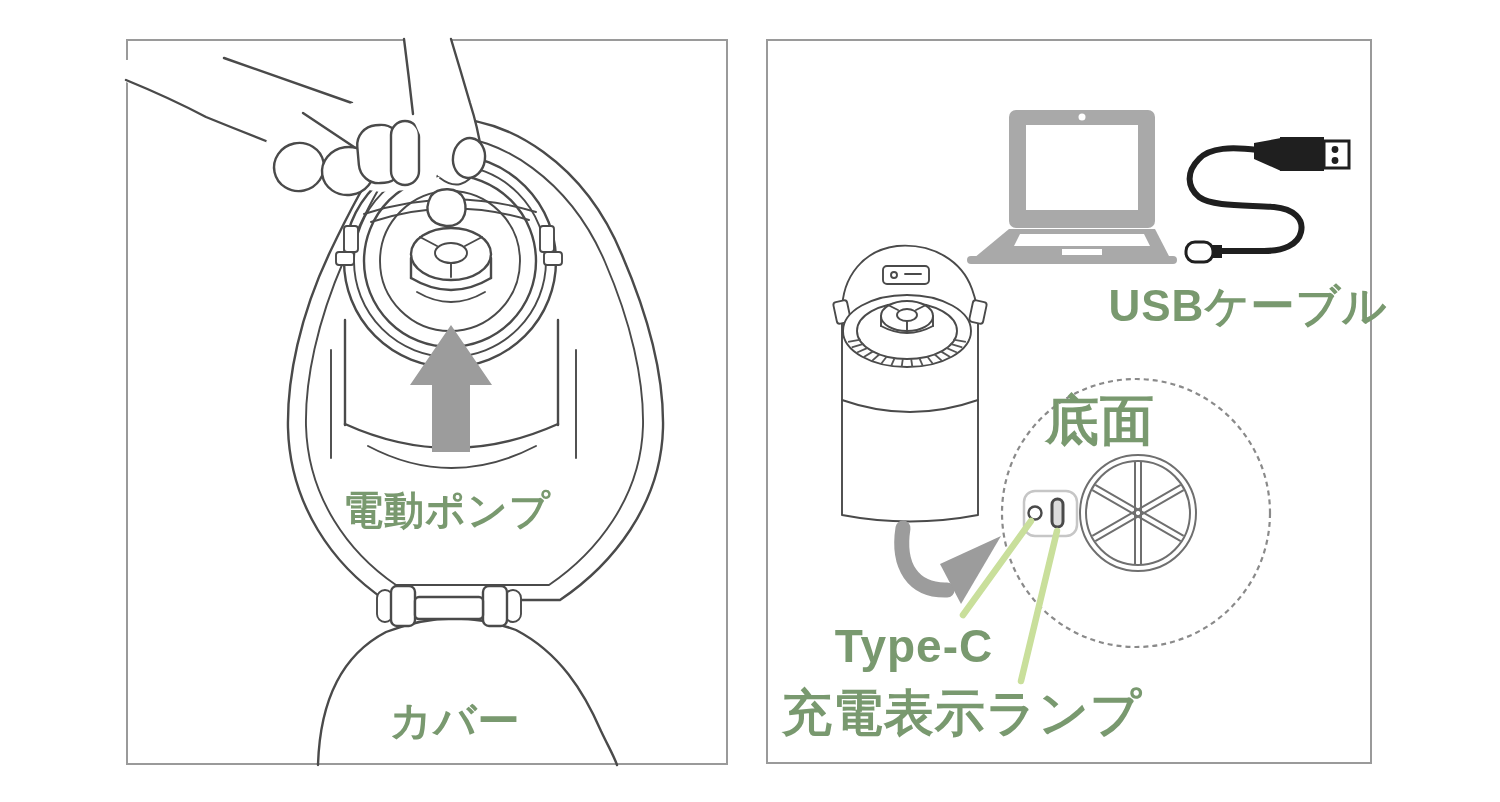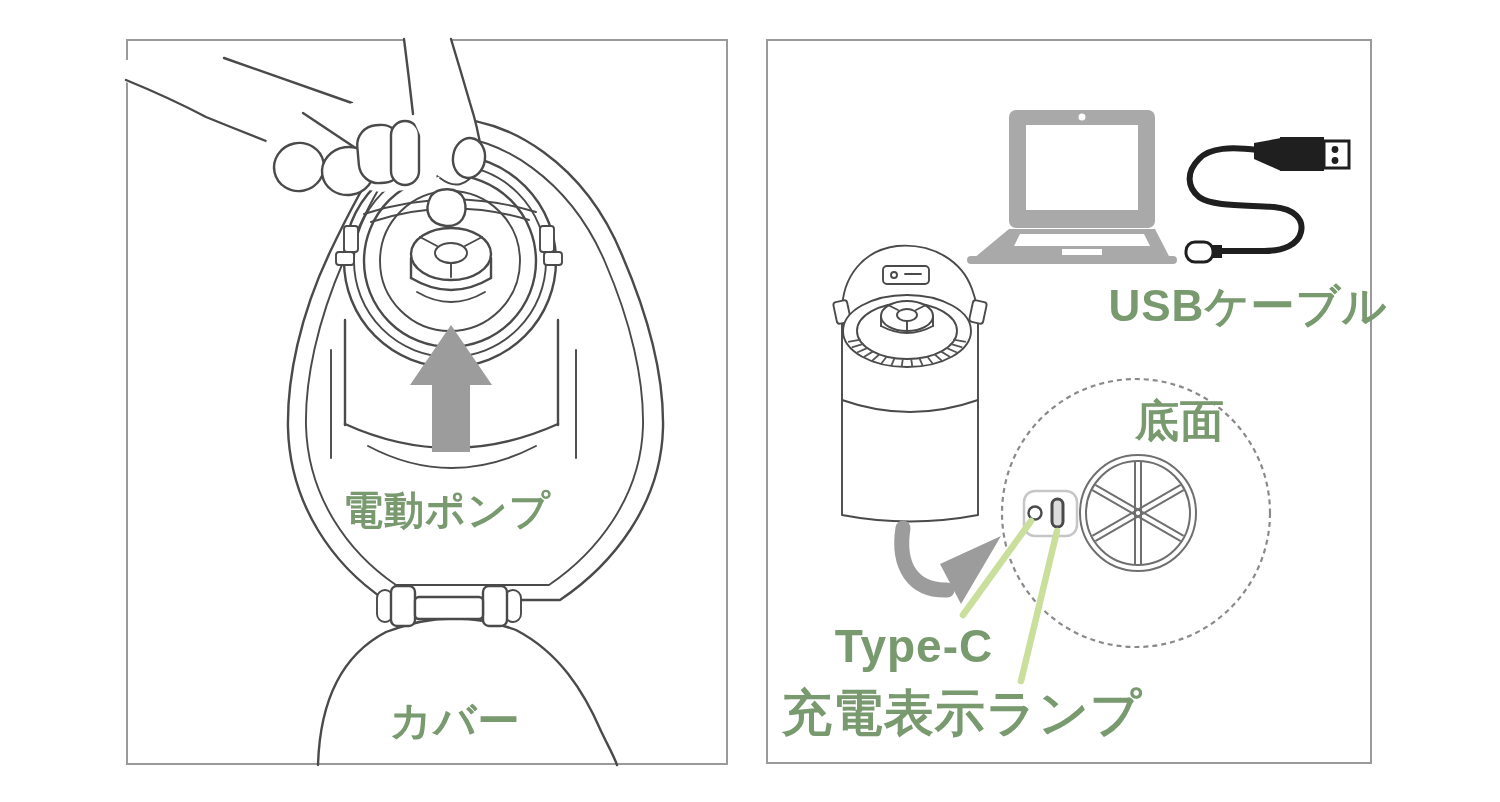--- a/index.html
+++ b/index.html
@@ -7,21 +7,21 @@
          font-family:"Liberation Sans","DejaVu Sans",sans-serif;}
   .panel{position:absolute;border:2px solid var(--panel-border);background:transparent;}
   .panel.left{left:126px;top:39px;width:598px;height:722px;}
   .panel.right{left:766px;top:39px;width:602px;height:721px;}
   svg.art{position:absolute;left:0;top:0;}
   .label{position:absolute;transform:translate(-50%,-50%);color:var(--label-green);
          font-weight:700;white-space:nowrap;letter-spacing:1px;}
   .lbl-pump{left:447px;top:510px;font-size:40px;}
   .lbl-cover{left:455px;top:721px;font-size:42px;}
   .lbl-usb{left:1227px;top:306px;font-size:44px;margin-left:21px;}
-  .lbl-bottom{left:1180px;top:421px;font-size:44px;}
+  .lbl-bottom{left:1100px;top:421px;font-size:54px;}
   .lbl-typec{left:914px;top:646px;font-size:46px;text-align:right;}
   .lbl-lamp{left:962px;top:713px;font-size:50px;}
   
   .s{fill:none;stroke:var(--line-dark);stroke-width:2.4;stroke-linecap:round;stroke-linejoin:round;}
   .sf{fill:#fff;stroke:var(--line-dark);stroke-width:2.4;stroke-linecap:round;stroke-linejoin:round;}
   .wf{fill:#fff;stroke:none;}
   .thin{stroke-width:1.9;}
 </style>
 </head>
 <body>

